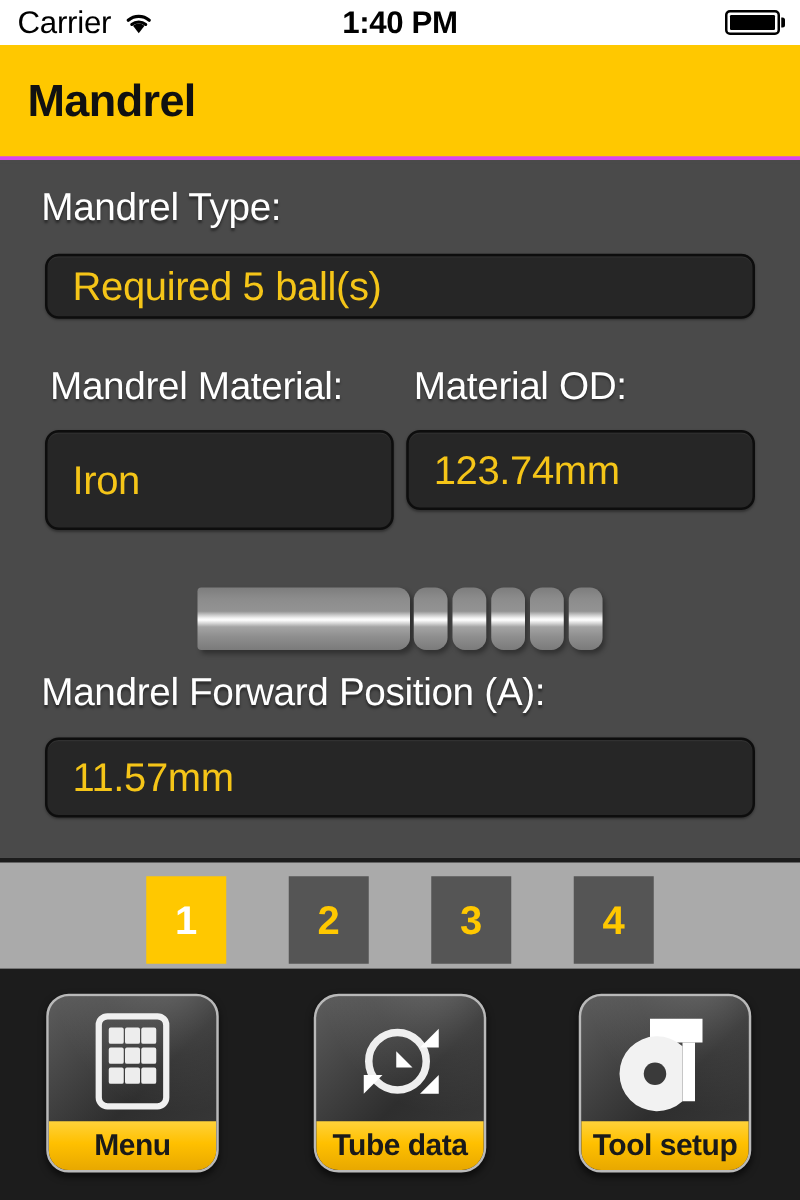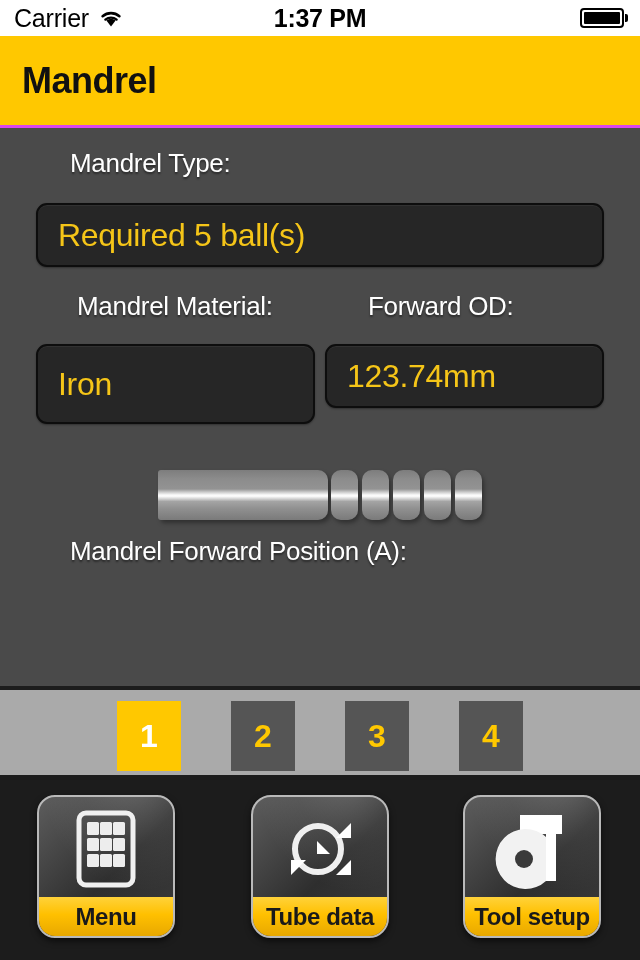--- a/index.html
+++ b/index.html
@@ -118,25 +118,24 @@
   .content {
     position: absolute;
     top: 131px; left: 0;
     width: 640px;
     height: 555px;
     background: #4a4a4a;
   }
 
   .field-label {
     color: #ffffff;
-    font-size: 26px;
+    font-size: 31px;
     text-shadow: 0 2px 2px rgba(0,0,0,0.45);
     letter-spacing: -0.3px;
     white-space: nowrap;
-    margin-left: 37px;
   }
 
   .value-box {
     background: #262626;
     border: 2px solid #0d0d0d;
     border-radius: 11px;
     display: flex;
     align-items: center;
     padding: 0 20px;
     box-shadow: inset 0 1px 0 rgba(255,255,255,0.05),
@@ -145,21 +144,21 @@
   .value-text {
     color: #f5c518;
     font-size: 32px;
     letter-spacing: -0.3px;
     white-space: nowrap;
     overflow: hidden;
   }
 
   
   #f-type-label   { position: absolute; left: 33px;  top: 17px; }
-  #f-type-box     { position: absolute; left: 36px;  top: 72px;  width: 568px; height: 64px; }
+  #f-type-box     { position: absolute; left: 36px;  top: 72px;  width: 568px; height: 52px; }
 
   #f-material-label { position: absolute; left: 40px;  top: 160px; }
   #f-od-label       { position: absolute; left: 331px; top: 160px; }
   #f-material-box   { position: absolute; left: 36px;  top: 213px; width: 279px; height: 80px; }
   #f-od-box         { position: absolute; left: 325px; top: 213px; width: 279px; height: 64px; }
 
   #f-forward-label  { position: absolute; left: 33px;  top: 405px; }
   #f-forward-box    { position: absolute; left: 36px;  top: 459px; width: 568px; height: 64px; }
 
   
@@ -313,60 +312,63 @@
     <div class="sb-left">
       <span class="sb-carrier">Carrier</span>
       <span>
         <svg class="sb-wifi" viewBox="0 0 26 20" aria-hidden="true">
           <path d="M13 18.6 L8.4 12.6 a7.6 7.6 0 0 1 9.2 0 Z" fill="#000"></path>
           <path d="M4.6 8.2 a13 13 0 0 1 16.8 0" stroke="#000" stroke-width="2.6" fill="none" stroke-linecap="round"></path>
           <path d="M7.4 11.6 a8.8 8.8 0 0 1 11.2 0" stroke="#000" stroke-width="2.4" fill="none" stroke-linecap="round"></path>
         </svg>
       </span>
     </div>
-    <div class="sb-time">1:37 PM</div>
+    <div class="sb-time">1:40 PM</div>
     <div class="sb-battery">
       <div class="batt-body">
           <div class="batt-fill"></div>
         </div>
       <div class="batt-cap"></div>
     </div>
   </div>
 
   <div class="nav-bar">
     <div class="nav-title">Mandrel</div>
   </div>
 
   <div class="content">
 
     <div class="field-label" id="f-type-label">Mandrel Type:</div>
     <div class="value-box" id="f-type-box">
       <span class="value-text">Required 5 ball(s)</span>
     </div>
 
     <div class="field-label" id="f-material-label">Mandrel Material:</div>
-    <div class="field-label" id="f-od-label">Forward OD:</div>
+    <div class="field-label" id="f-od-label">Material OD:</div>
 
     <div class="value-box" id="f-material-box">
       <span class="value-text">Iron</span>
     </div>
     <div class="value-box" id="f-od-box">
       <span class="value-text">123.74mm</span>
     </div>
 
     <div class="mandrel-diagram">
       <div class="mandrel-shaft"></div>
       <div class="mandrel-ball" style="left:176px"></div>
       <div class="mandrel-ball" style="left:207px"></div>
       <div class="mandrel-ball" style="left:238px"></div>
       <div class="mandrel-ball" style="left:269px"></div>
       <div class="mandrel-ball" style="left:300px"></div>
     </div>
 
     <div class="field-label" id="f-forward-label">Mandrel Forward Position (A):</div>
+    <div class="value-box" id="f-forward-box">
+      <span class="value-text">11.57mm</span>
+    </div>
   </div>
 
   <div class="tab-strip">
     <button class="tab-btn active" id="tab-1">1</button>
     <button class="tab-btn" id="tab-2">2</button>
     <button class="tab-btn" id="tab-3">3</button>
     <button class="tab-btn" id="tab-4">4</button>
   </div>
 
   <div class="toolbar">

